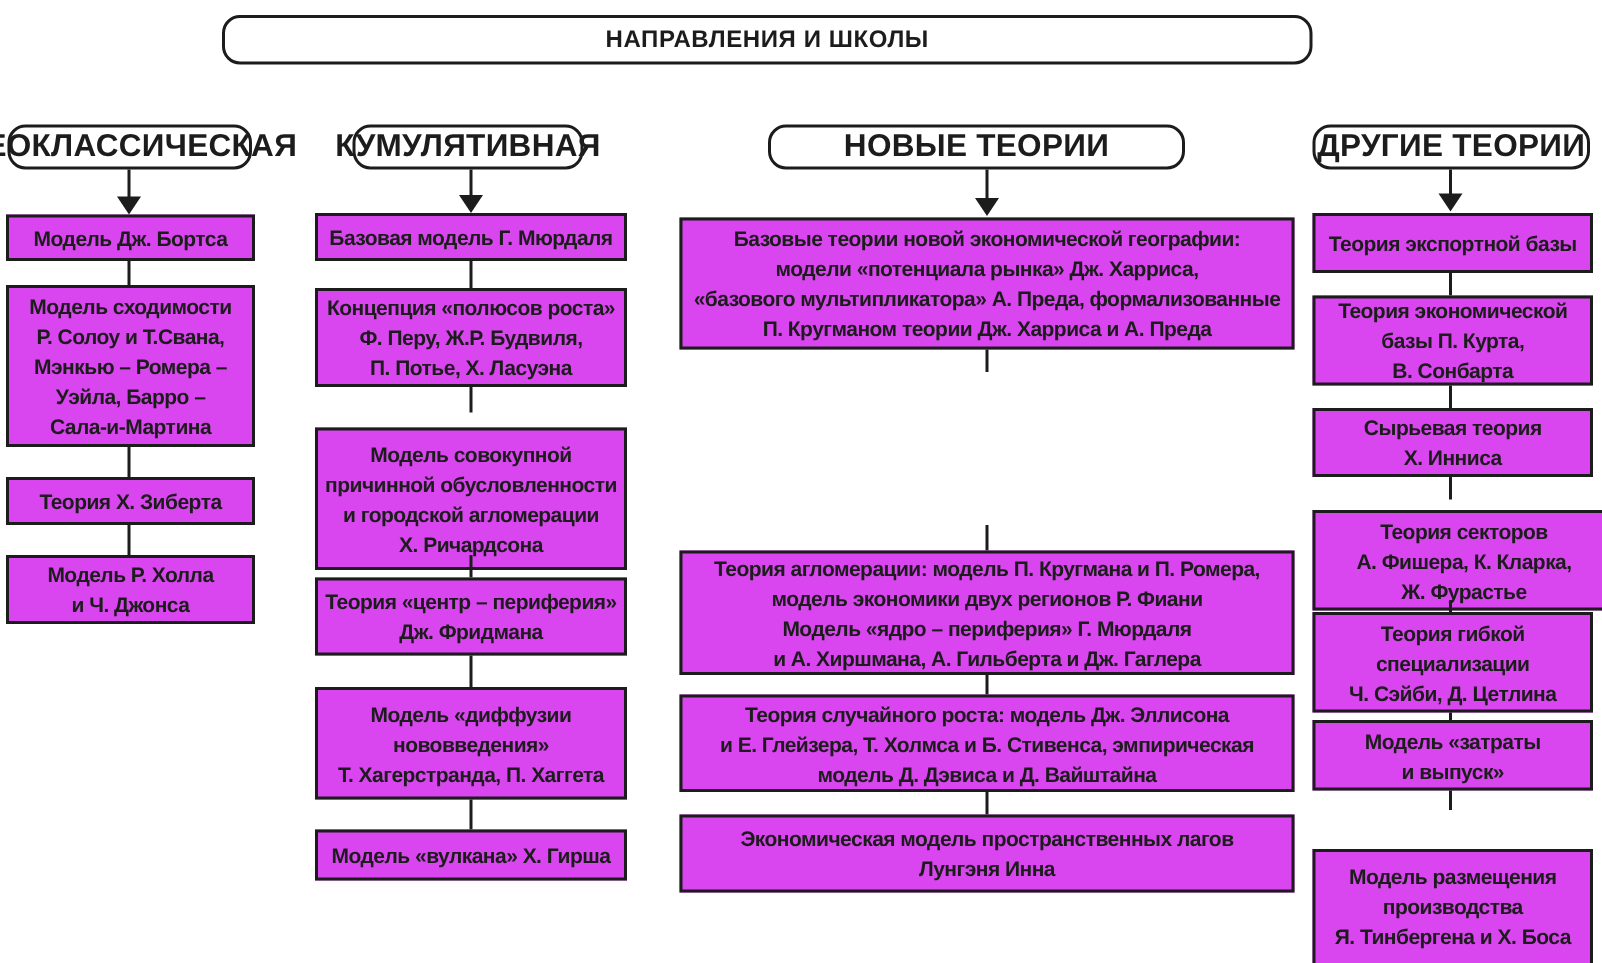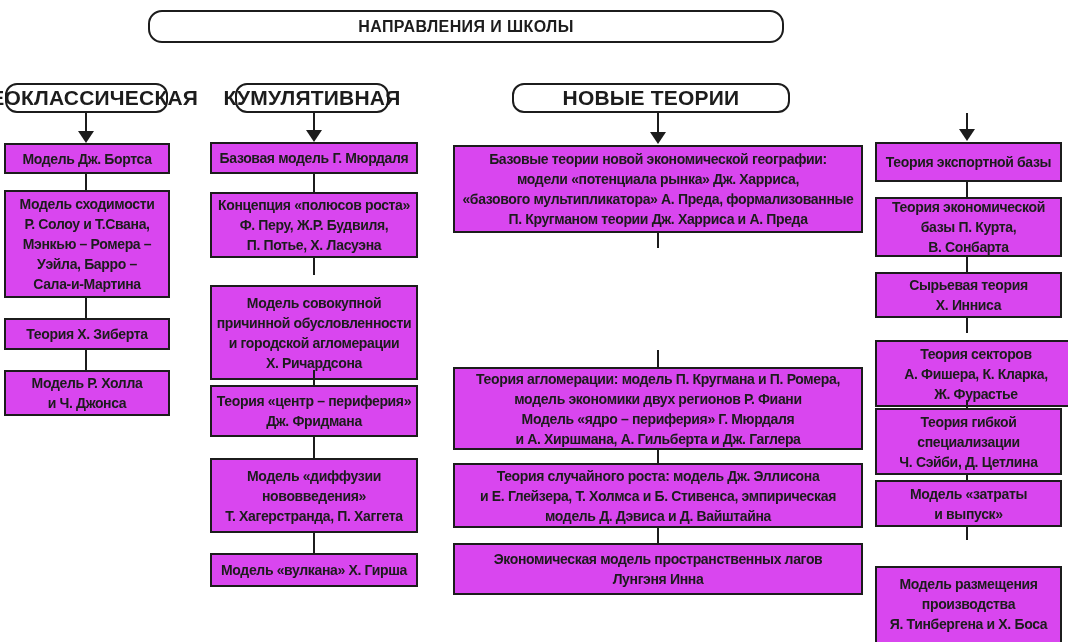--- a/index.html
+++ b/index.html
@@ -51,21 +51,21 @@
     border-left: 8px solid transparent;
     border-right: 8px solid transparent;
     border-top: 12px solid #1c1c1c;
   }
 </style>
 </head>
 <body>
 
 <div class="diagram">
 
-  <div class="rounded title-box" style="left:148px; top:10px; width:636px; height:33px;">НАПРАВЛЕНИЯ И ШКОЛЫ</div>
+  <div class="rounded title-box" style="left:148px; top:10px; width:727px; height:33px;border-radius:12px;">НАПРАВЛЕНИЯ И ШКОЛЫ</div>
 
   <div class="rounded" style="left:5px; top:83px; width:163px; height:30px;">НЕОКЛАССИЧЕСКАЯ</div>
   <div class="vline" style="left:85px; top:113px; height:19px;"></div>
   <div class="arrowhead" style="left:78px; top:131px;"></div>
 
   <div class="tbox" style="left:4px; top:143px; width:166px; height:31px;">Модель Дж. Бортса</div>
   <div class="vline" style="left:85px; top:174px; height:16px;"></div>
 
   <div class="tbox" style="left:4px; top:190px; width:166px; height:108px;">Модель сходимости
 Р. Солоу и Т.Свана,
@@ -128,20 +128,21 @@
   <div class="vline" style="left:657px; top:450px; height:13px;"></div>
 
   <div class="tbox" style="left:453px; top:463px; width:410px; height:65px;">Теория случайного роста: модель Дж. Эллисона
 и Е. Глейзера, Т. Холмса и Б. Стивенса, эмпирическая
 модель Д. Дэвиса и Д. Вайштайна</div>
   <div class="vline" style="left:657px; top:528px; height:15px;"></div>
 
   <div class="tbox" style="left:453px; top:543px; width:410px; height:52px;">Экономическая модель пространственных лагов
 Лунгэня Инна</div>
 
+  <div class="rounded" style="left:875px; top:83px; width:185px; height:30px;">ДРУГИЕ ТЕОРИИ</div>
   <div class="vline" style="left:966px; top:113px; height:17px;"></div>
   <div class="arrowhead" style="left:959px; top:129px;"></div>
 
   <div class="tbox" style="left:875px; top:142px; width:187px; height:40px;">Теория экспортной базы</div>
   <div class="vline" style="left:966px; top:182px; height:15px;"></div>
 
   <div class="tbox" style="left:875px; top:197px; width:187px; height:60px;">Теория экономической
 базы П. Курта,
 В. Сонбарта</div>
   <div class="vline" style="left:966px; top:257px; height:15px;"></div>

